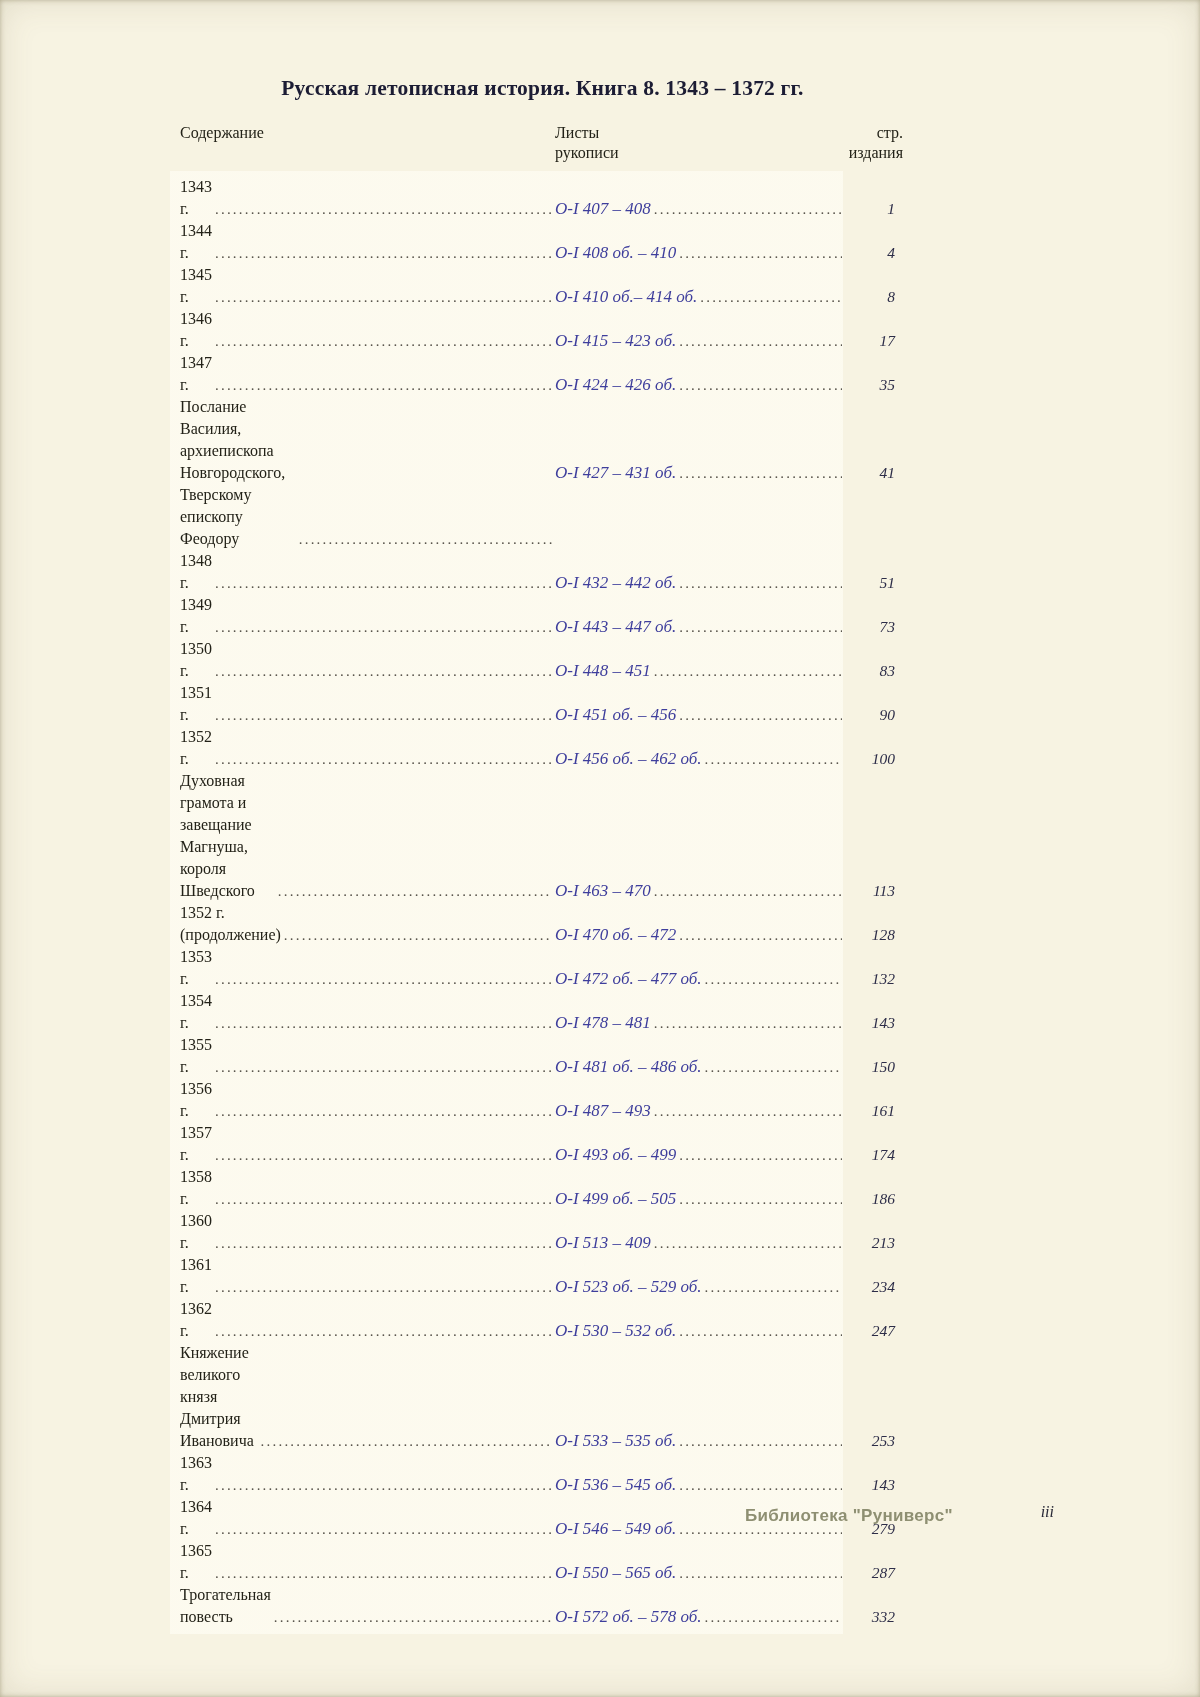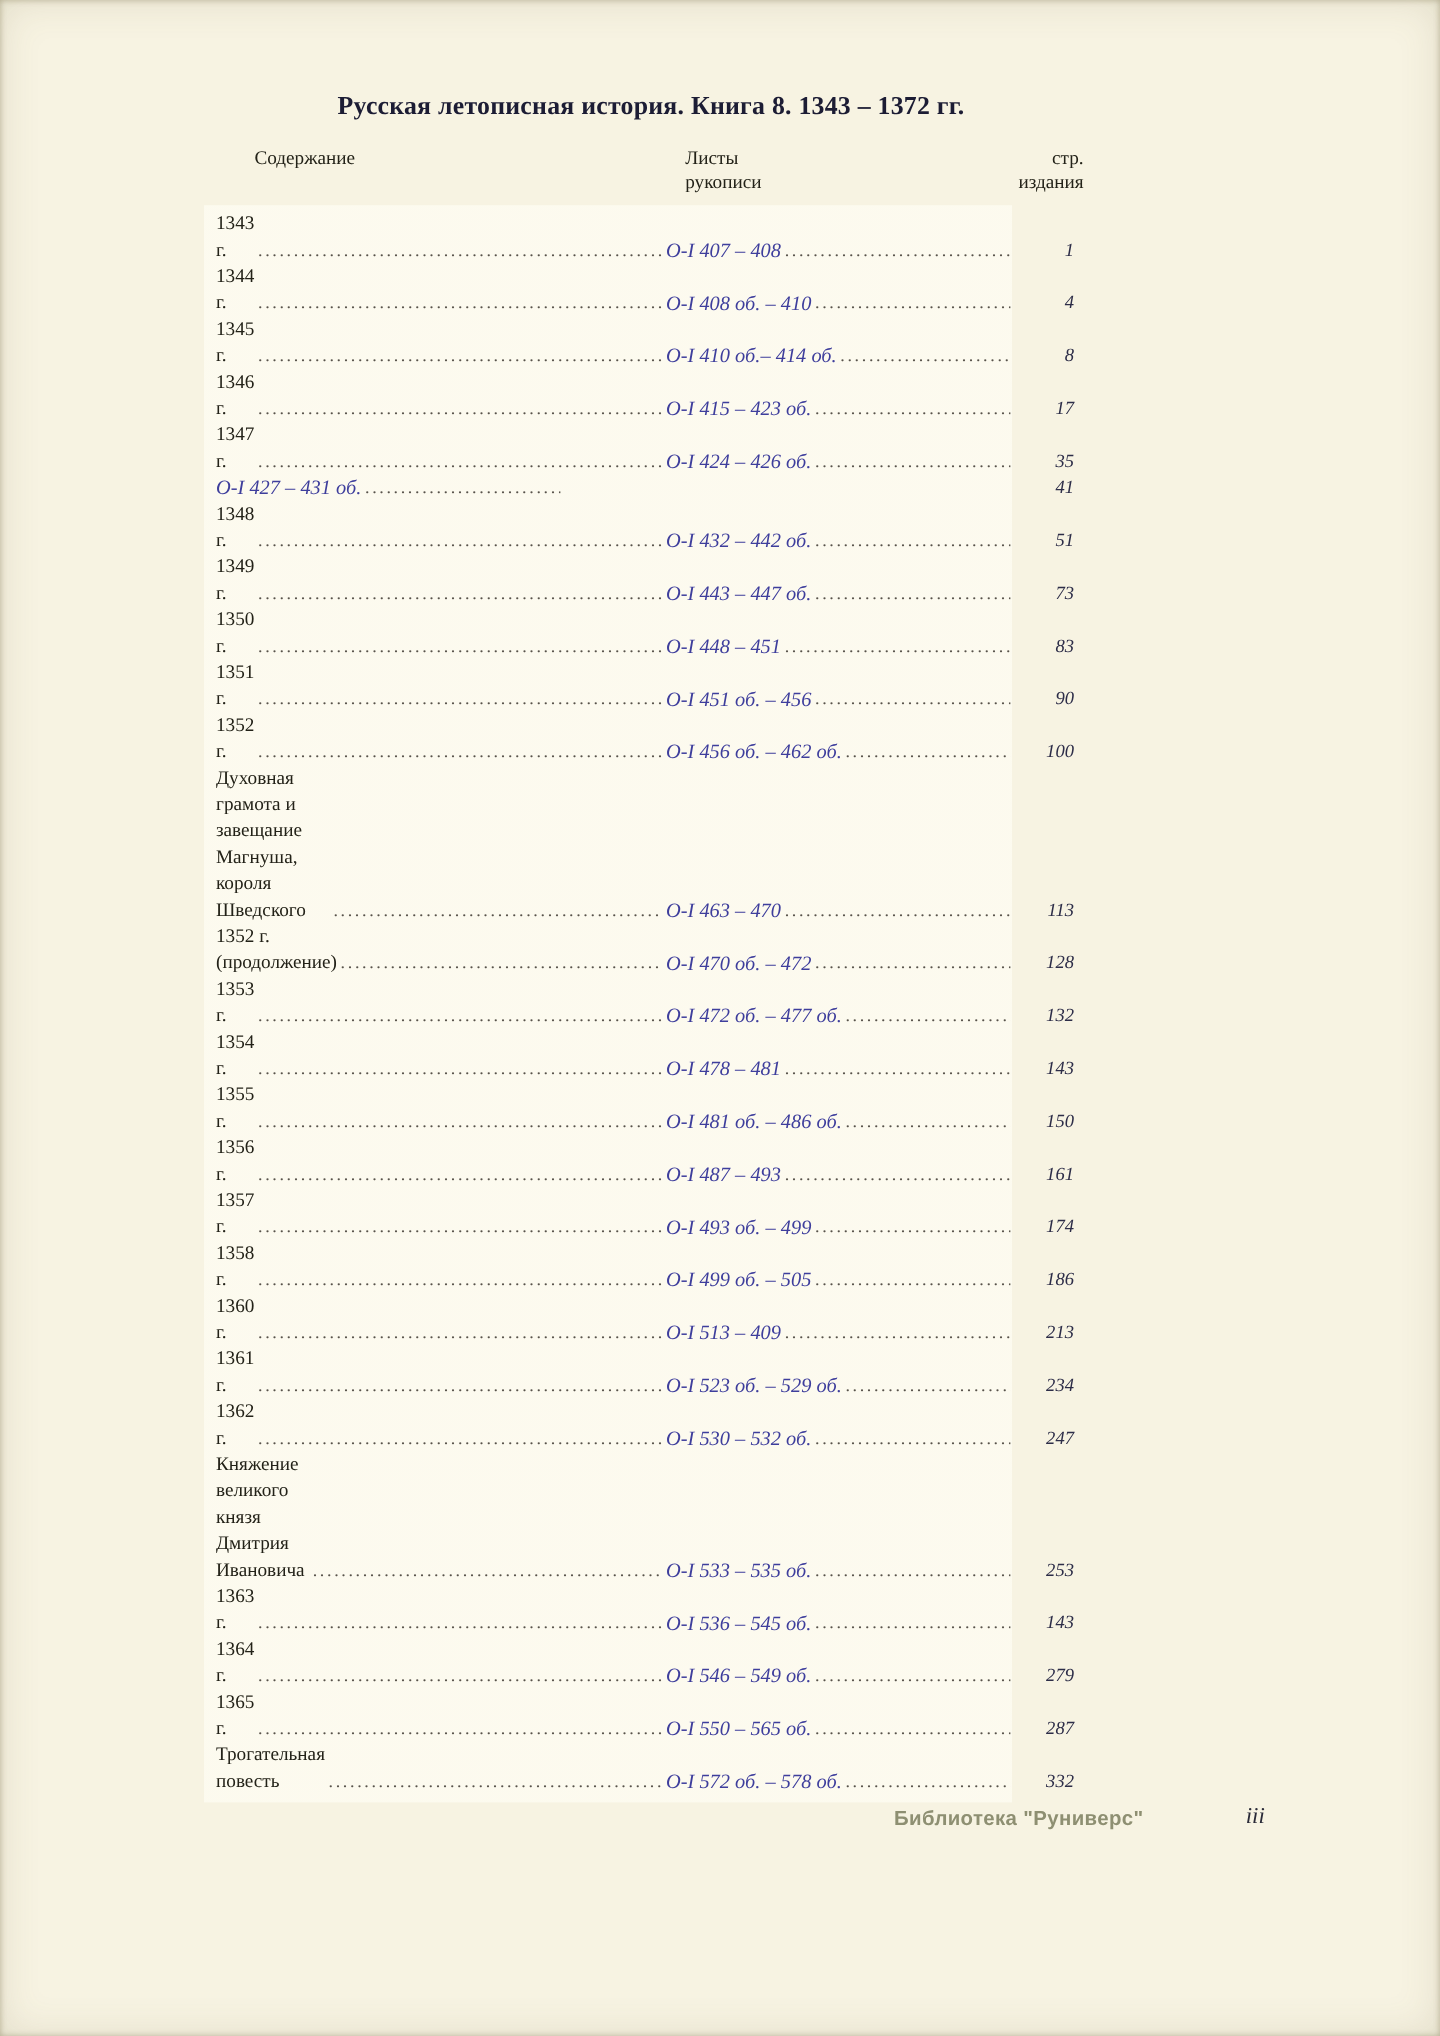--- a/index.html
+++ b/index.html
@@ -33,21 +33,21 @@
   .doc-title {
     text-align: center;
     font-weight: bold;
     font-size: 21.5px;
     color: #1c1c34;
     margin-bottom: 22px;
     letter-spacing: .2px;
     white-space: nowrap;
   }
   .toc-header { display: flex; align-items: flex-start; line-height: 19.5px; margin-bottom: 9px; }
-  .h-label { width: 375px; margin-left: 32px; }
+  .h-label { width: 375px; }
   .h-sheets { width: 290px; }
   .h-page { flex: 1; text-align: right; padding-right: 2px; }
   .h-line { display: block; }
 
   .toc-body {
     margin-left: -10px;
     padding: 5px 0 6px 10px;
     background: linear-gradient(to right, rgba(253, 251, 240, .9) 0, rgba(253, 251, 240, .9) 673px, rgba(253, 251, 240, 0) 673px);
   }
   .toc-row { display: flex; align-items: flex-end; line-height: 22px; }
@@ -74,21 +74,21 @@
     font-weight: bold;
     font-size: 17px;
     color: #8e8f72;
     letter-spacing: .3px;
   }
   .folio {
     position: absolute;
     right: 146px;
     top: 1503px;
     font-style: italic;
-    font-size: 19px;
+    font-size: 16px;
     color: #2a2a38;
   }
 </style>
 </head>
 <body>
 
 <div class="page">
   <div class="content">
 
     <div class="doc-title">Русская летописная история. Книга 8. 1343 – 1372 гг.</div>
@@ -155,20 +155,24 @@
             <span class="label-text">1347 г.</span>
             <span class="leader"></span>
           </div>
           <div class="cell-sheets">
             <span class="sheets-text">О-I 424 – 426 об.</span>
             <span class="leader"></span>
           </div>
           <div class="cell-page">35</div>
         </div>
         <div class="toc-row v-center">
+          <div class="cell-label">
+            <span class="label-text">Послание Василия, архиепископа Новгородского, Тверскому епископу Феодору</span>
+            <span class="leader"></span>
+          </div>
           <div class="cell-sheets">
             <span class="sheets-text">О-I 427 – 431 об.</span>
             <span class="leader"></span>
           </div>
           <div class="cell-page">41</div>
         </div>
         <div class="toc-row">
           <div class="cell-label">
             <span class="label-text">1348 г.</span>
             <span class="leader"></span>

